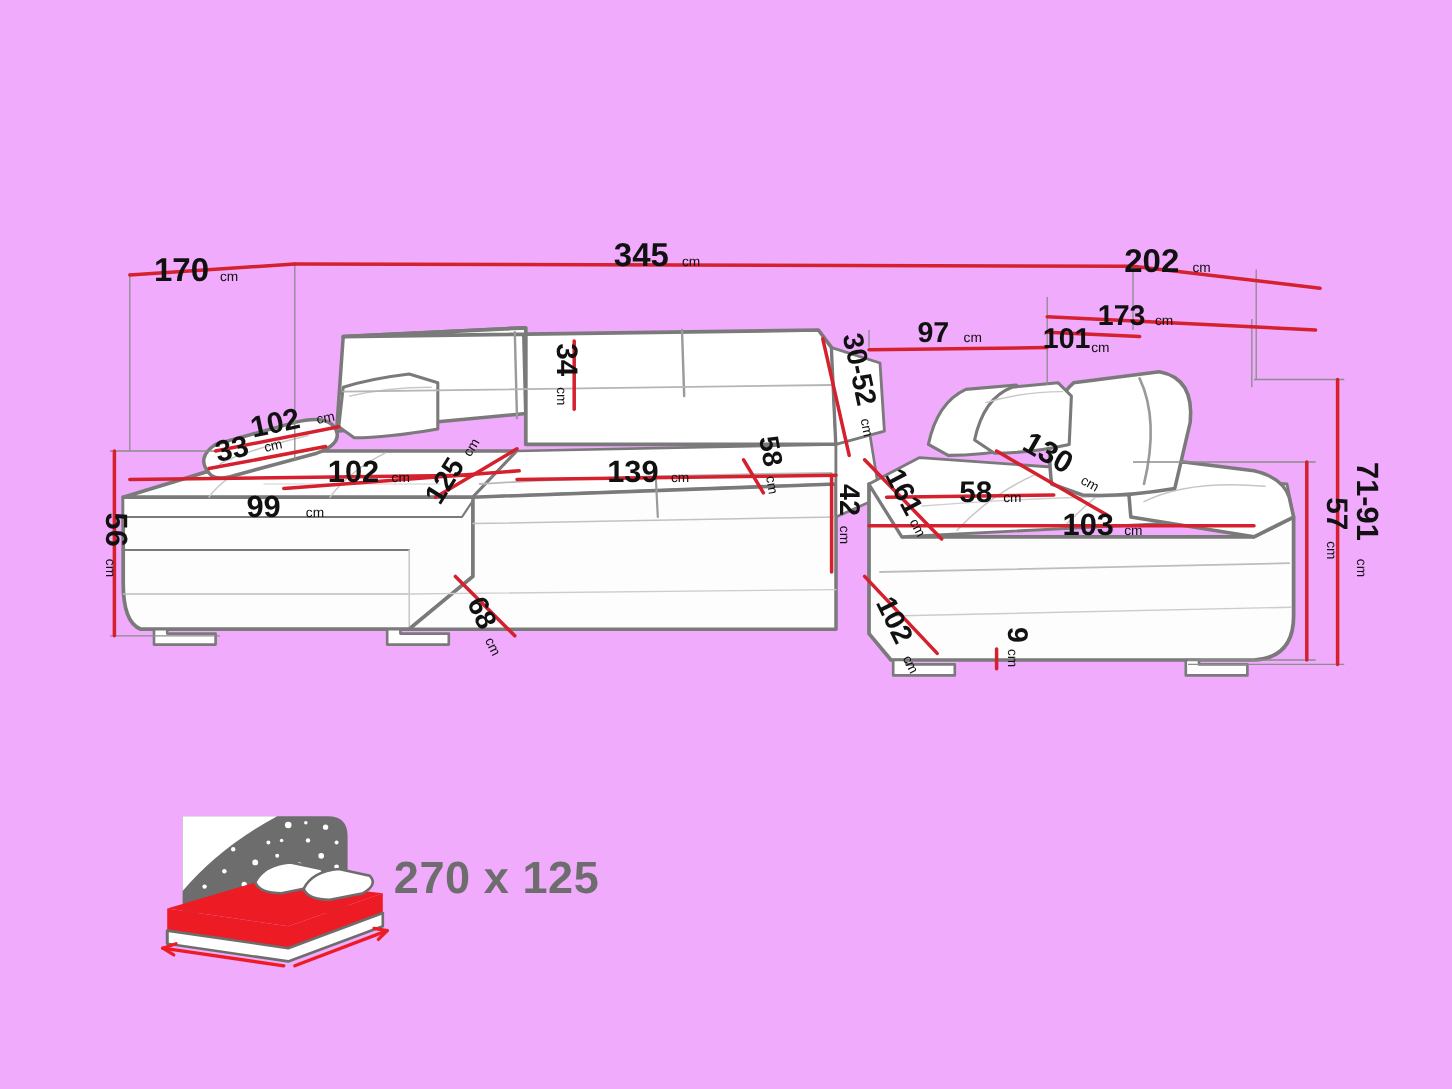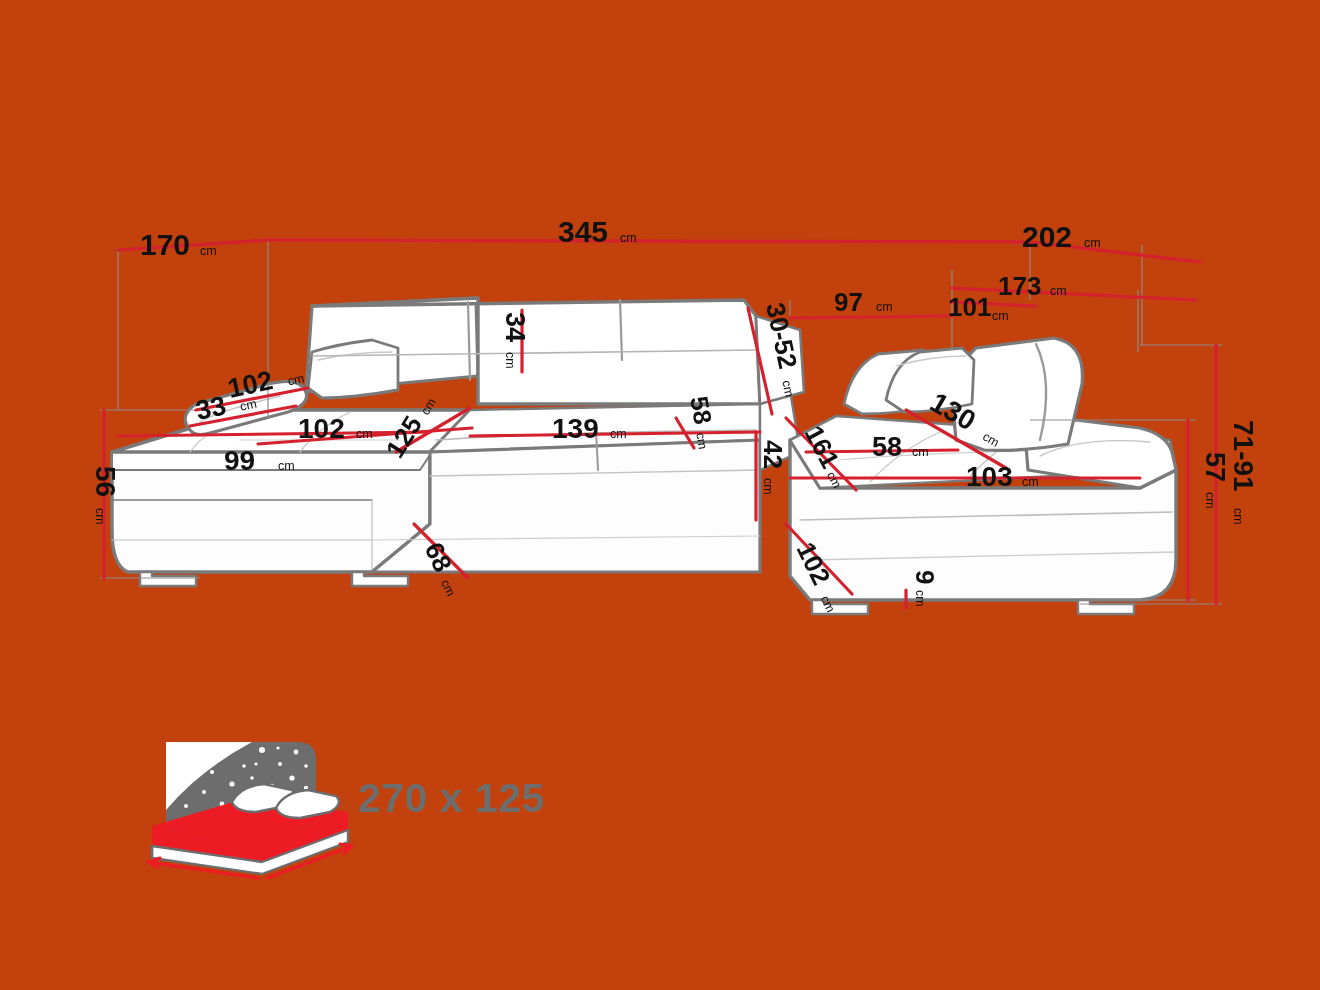--- a/index.html
+++ b/index.html
@@ -1,18 +1,18 @@
 <!DOCTYPE html>
 <html><head>
 <meta charset="utf-8">
 <style>
   html,body{margin:0;padding:0;background:#ffffff;}
   body{width:1320px;height:990px;overflow:hidden;
        font-family:"Liberation Sans", sans-serif;}
-  #stage{position:relative;width:1320px;height:990px;background:#c2410c;}
+  #stage{position:relative;width:1320px;height:990px;background:#f0abfc;}
   #svgroot{position:absolute;left:0;top:0;width:1320px;height:990px;}
   .dimtext{font-family:"Liberation Sans", sans-serif;font-weight:bold;fill:#111111;}
   .unit{font-weight:normal;font-size:0.78em;}
   .bedlabel{font-family:"Liberation Sans", sans-serif;font-weight:bold;
             font-size:41px;fill:#6d6d6d;letter-spacing:0.5px;}
 </style>
 </head>
 <body>
 
 <div id="stage">

